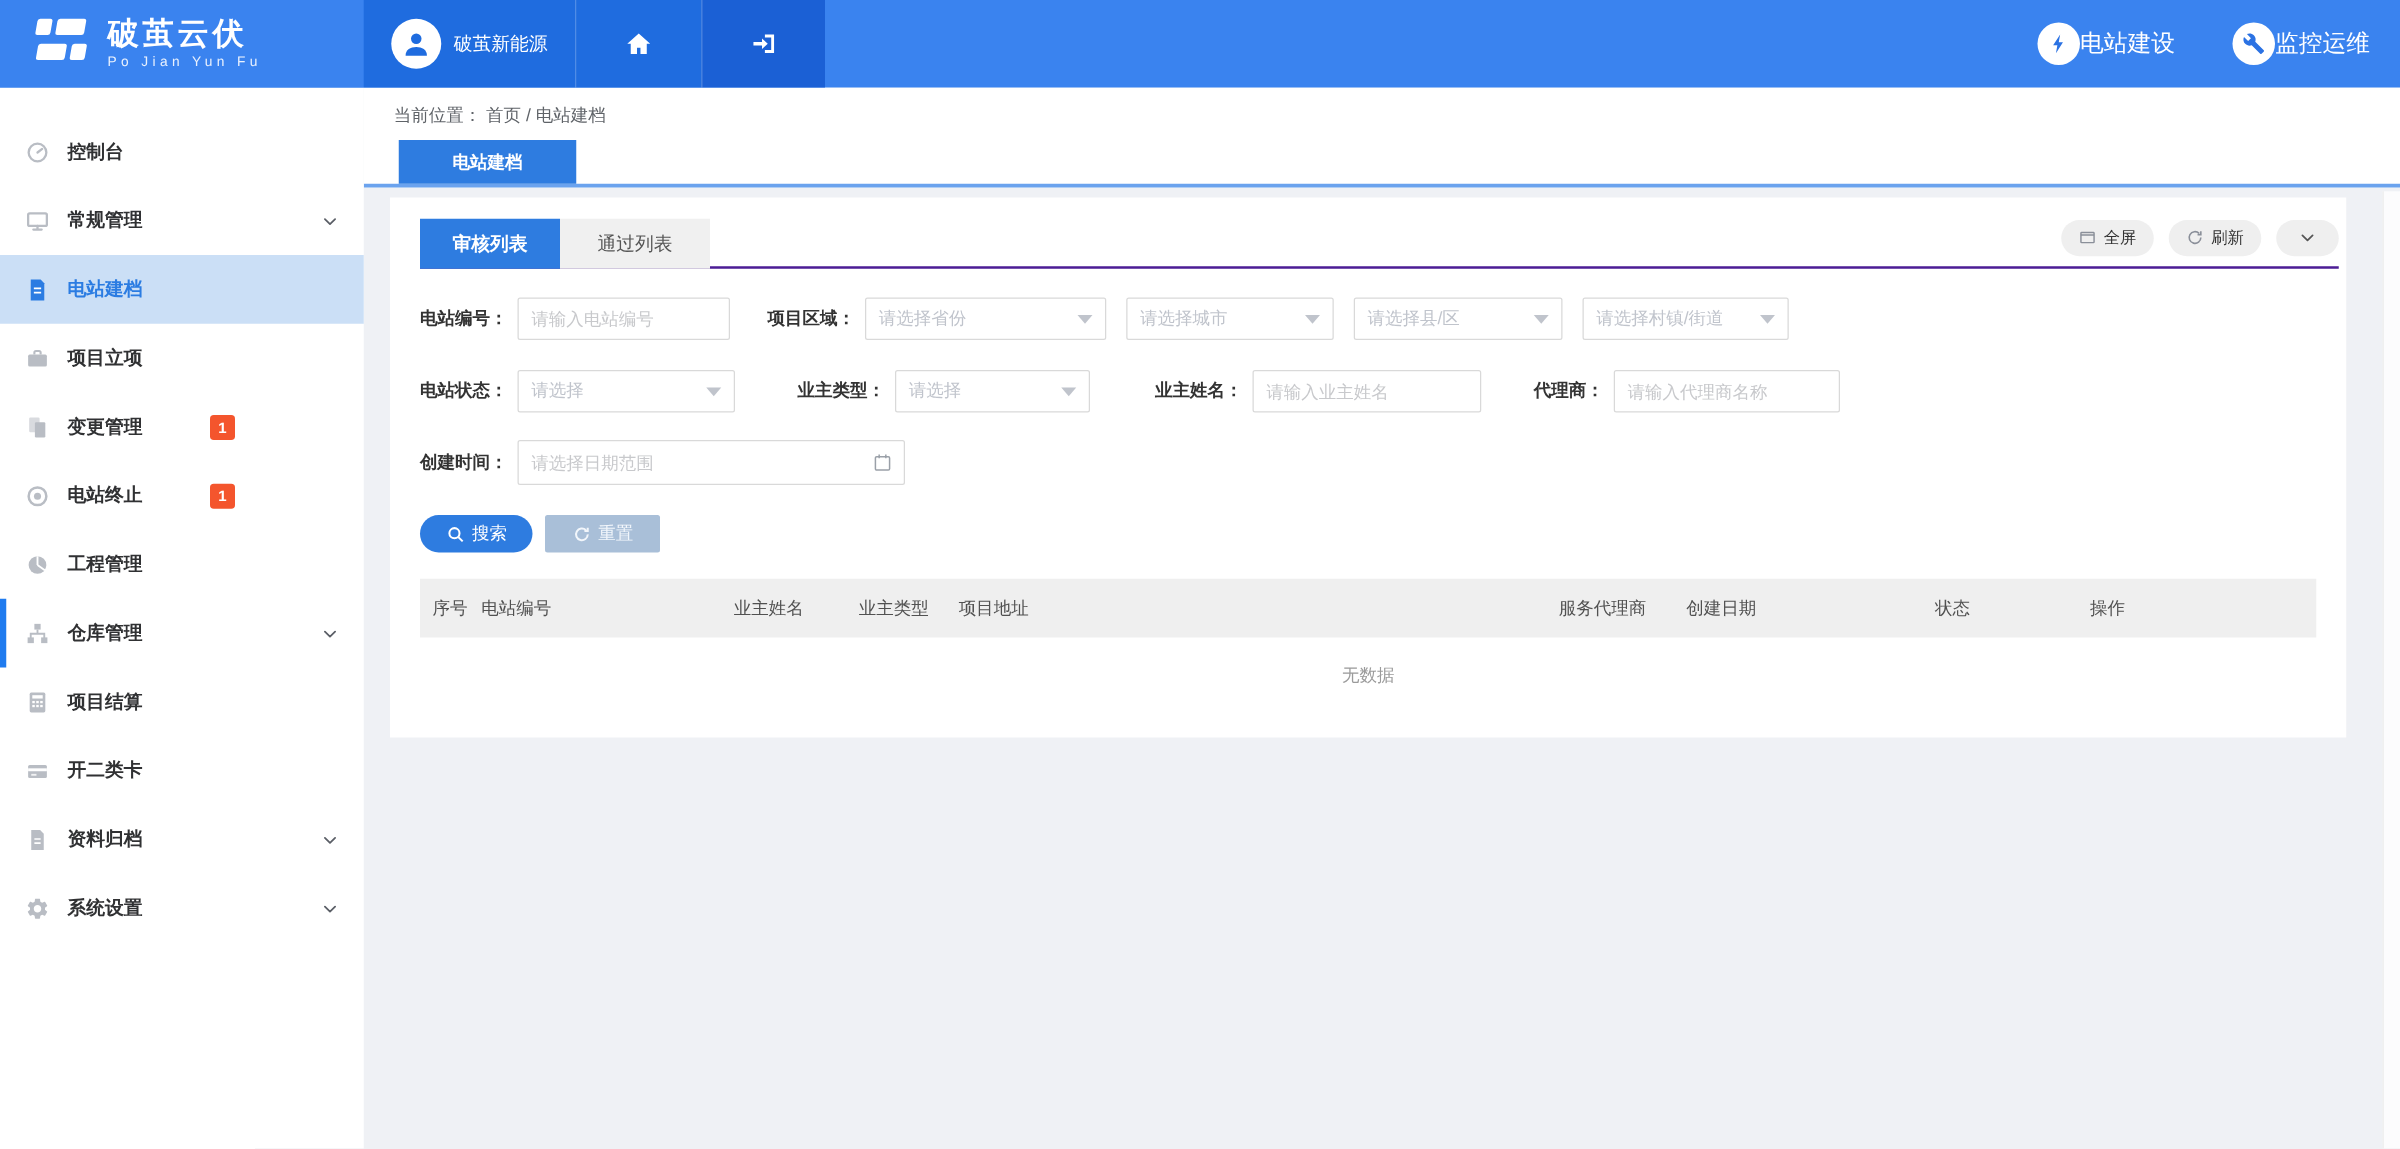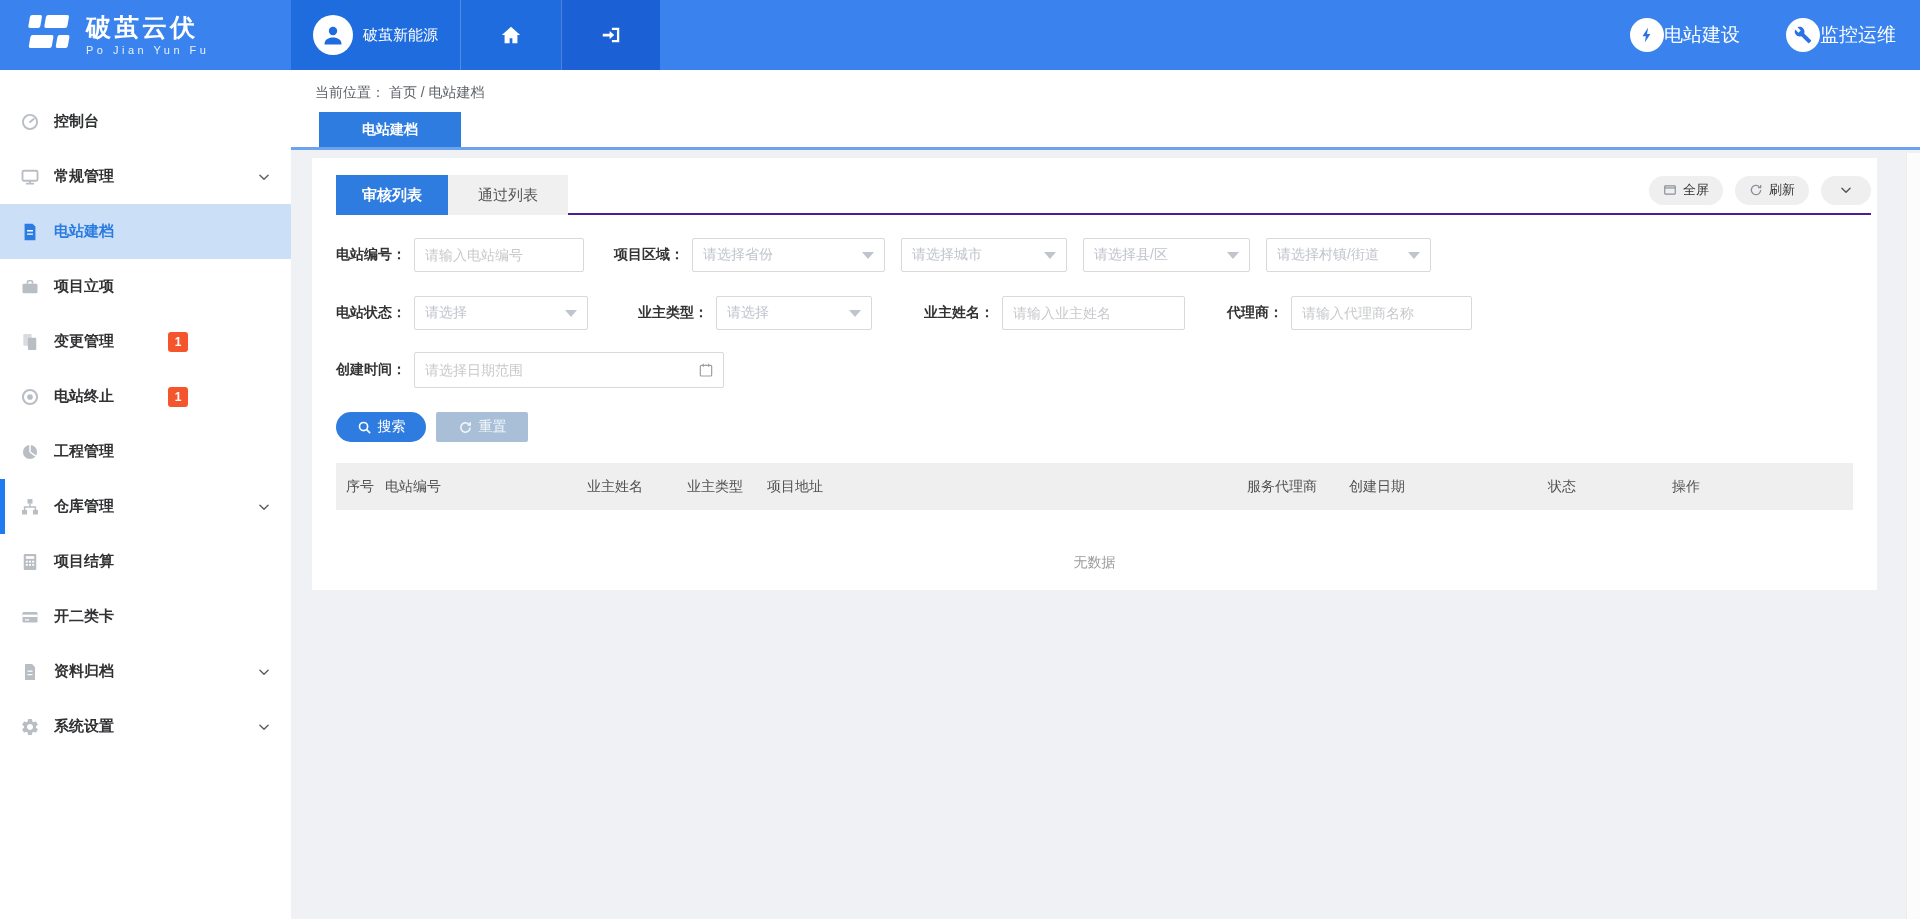--- a/index.html
+++ b/index.html
@@ -68,21 +68,21 @@
 
   .btnrow { top:254px; }
   .btn { height:30px; border:none; border-radius:2px; font-size:14px; display:flex; align-items:center; justify-content:center; gap:6px; cursor:pointer; font-family:inherit; }
   .btn-search { width:90px; background:#2e7ce0; color:#fff;border-radius:15px; }
   .btn-reset { width:92px; background:#a9bfd8; color:#f2f6fb; margin-left:10px; }
 
   .thead { position:absolute; left:24px; right:24px; top:305px; height:47px; background:#efefef; display:flex; align-items:center; padding-left:10px; }
   .th { font-size:14px; color:#515151; }
   .c1{flex:0 0 39px;} .c2{flex:0 0 202px;} .c3{flex:0 0 100px;} .c4{flex:0 0 80px;} .c5{flex:0 0 480px;}
   .c6{flex:0 0 102px;} .c7{flex:0 0 199px;} .c8{flex:0 0 124px;} .c9{flex:1;}
-  .tbody { position:absolute; left:24px; right:24px; top:352px; height:80px;margin-top:22px; }
+  .tbody { position:absolute; left:24px; right:24px; top:352px; height:80px; }
   .empty { padding-top:22px; text-align:center; font-size:14px; color:#9b9b9b; }
 </style>
 </head>
 <body>
 
 <div class="app">
 
   <div class="header">
     <div class="logo">
       <span>

